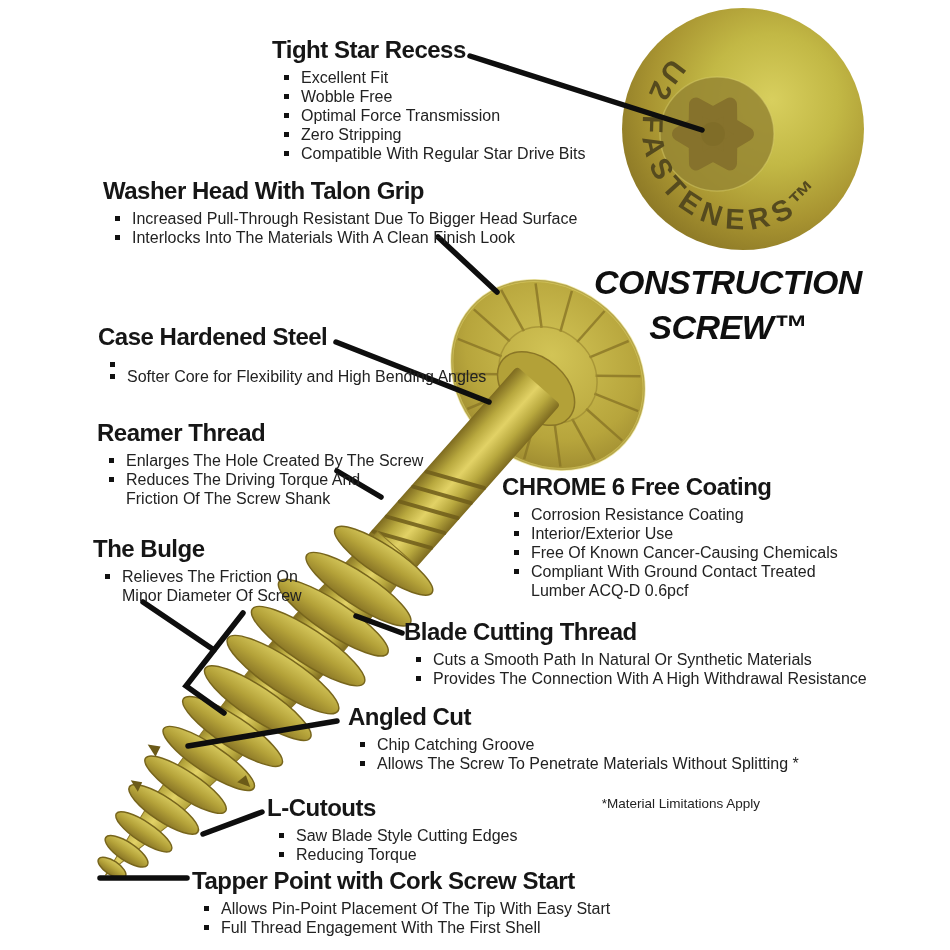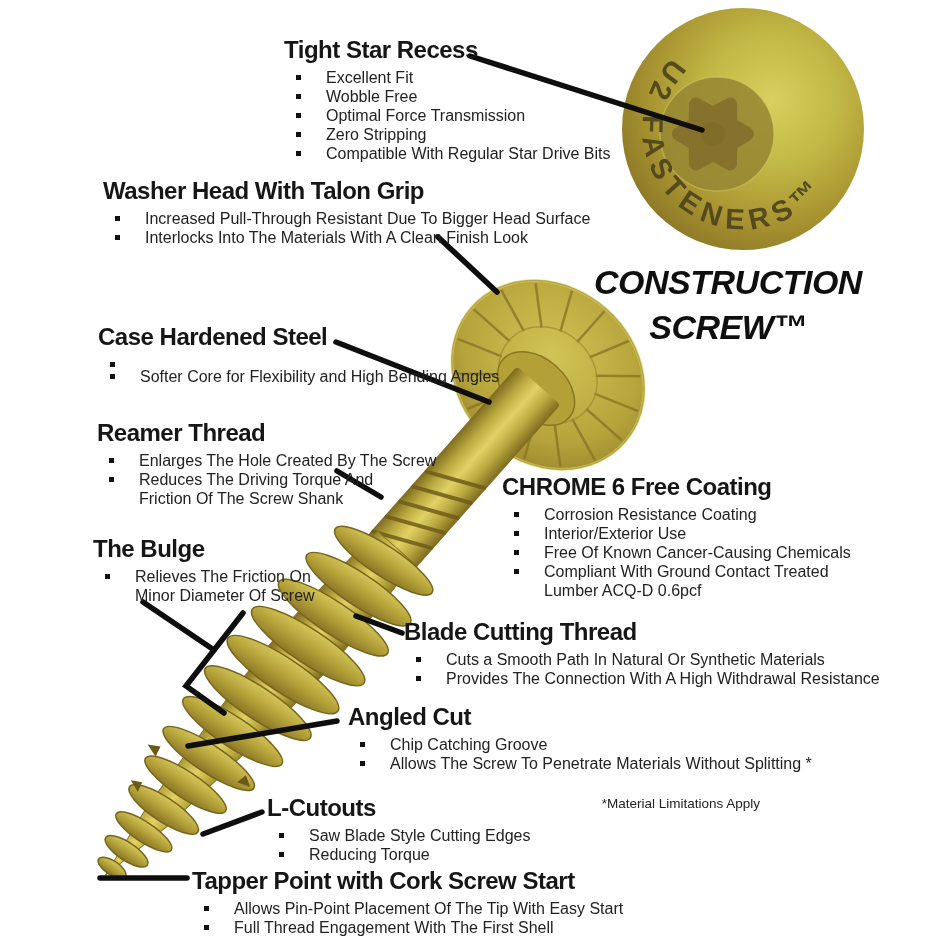--- a/index.html
+++ b/index.html
@@ -6,21 +6,21 @@
   .stage{
     position:relative;width:950px;height:950px;background:#ffffff;overflow:hidden;
     font-family:"Liberation Sans","DejaVu Sans",sans-serif;color:#1a1a1a;
   }
   .art{position:absolute;left:0;top:0;}
   .sec{position:absolute;}
   .sec h2{
     margin:0 0 5px 0;font-size:24px;line-height:27px;font-weight:700;
     letter-spacing:-0.5px;color:#161616;white-space:nowrap;
   }
-  .b{display:flex;gap:25px;padding-left:12px;align-items:flex-start;}
+  .b{display:flex;gap:12px;padding-left:12px;align-items:flex-start;}
   .b .sq{width:5px;height:5px;background:#111;margin-top:7px;flex:none;}
   .b span.t{font-size:16px;line-height:19px;color:#222;white-space:pre-line;}
   .title{
     position:absolute;left:578px;top:260px;width:300px;text-align:center;
     font-weight:700;font-size:34px;line-height:45px;letter-spacing:-0.5px;color:#0f0f0f;font-style:italic;
   }
   .footnote{
     position:absolute;left:520px;top:796px;width:240px;text-align:right;
     font-size:13.5px;font-weight:500;color:#222;
   }
@@ -146,21 +146,21 @@
       <line x1="262" y1="812" x2="203" y2="834"></line>
       <line x1="100" y1="878" x2="187" y2="878"></line>
     </g>
   </svg>
 
   <div class="title">
     <div>CONSTRUCTION</div>
     <div>SCREW™</div>
   </div>
 
-  <div class="sec" style="left:284px;top:36px">
+  <div class="sec" style="left:272px;top:36px">
     <h2>Tight Star Recess</h2>
     <div class="b">
         <span class="sq"></span>
         <span class="t">Excellent Fit</span>
       </div>
     <div class="b">
         <span class="sq"></span>
         <span class="t">Wobble Free</span>
       </div>
     <div class="b">

